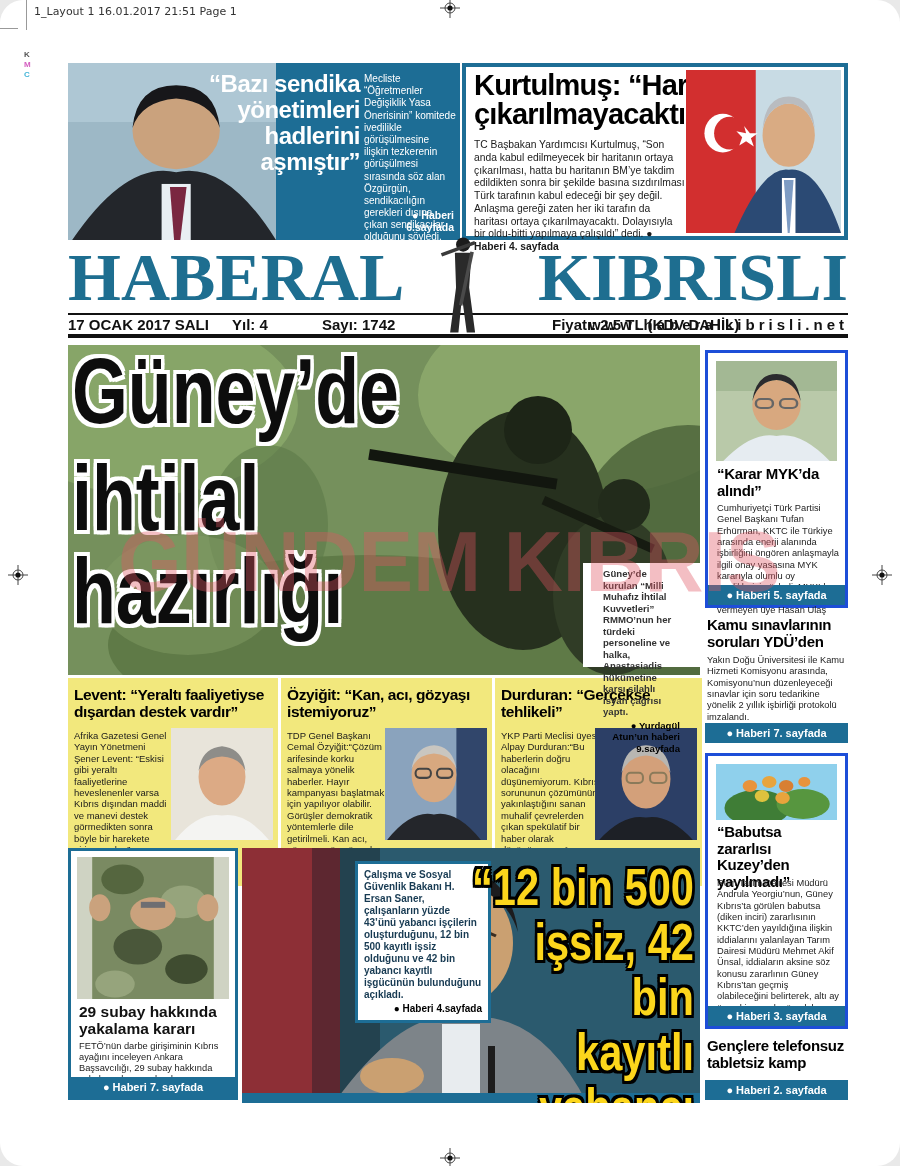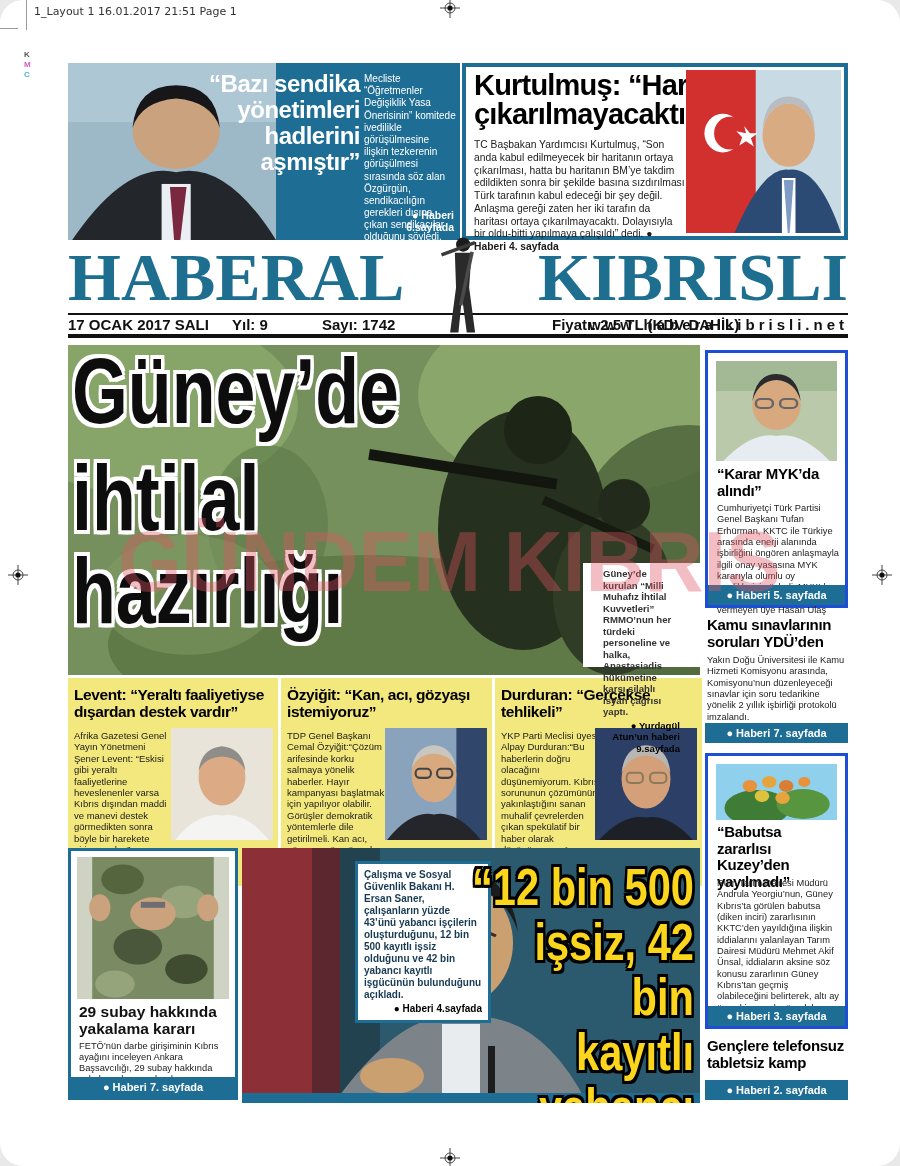--- a/index.html
+++ b/index.html
@@ -160,21 +160,21 @@
     <span>KIBRISLI</span>
   </div>
   <svg class="abs mast-figure" viewBox="0 0 40 84">
     <circle cx="21" cy="8" r="6" fill="#1c1c1c"></circle>
     <path d="M14 15 L28 15 L26 44 L31 82 L24 82 L20 52 L17 82 L10 82 L15 44Z" fill="#2a2a2a"></path>
     <rect x="2" y="10" width="30" height="3" fill="#3a3a3a" transform="rotate(-20 17 12)"></rect>
     <rect x="27" y="14" width="3" height="46" fill="#4a4a4a" transform="rotate(12 28 14)"></rect>
   </svg>
   <div class="abs rule-thin"></div>
   <div class="abs strip" style="left:68px">17 OCAK 2017 SALI</div>
-  <div class="abs strip" style="left:232px">Yıl: 9</div>
+  <div class="abs strip" style="left:232px">Yıl: 4</div>
   <div class="abs strip" style="left:322px">Sayı: 1742</div>
   <div class="abs strip" style="left:552px">Fiyatı: 2.5 TL (KDV DAHİL)</div>
   <div class="abs strip strip-site" style="right:52px">www.haberalkibrisli.net</div>
   <div class="abs rule-thick"></div>
 
   <div class="abs main-photo">
     <svg viewBox="0 0 632 330" preserveAspectRatio="none" width="632" height="330">
       <rect width="632" height="330" fill="#75905c"></rect>
       <ellipse cx="80" cy="60" rx="150" ry="90" fill="#8fae6e" opacity="0.7"></ellipse>
       <ellipse cx="520" cy="50" rx="170" ry="100" fill="#97b573" opacity="0.6"></ellipse>

